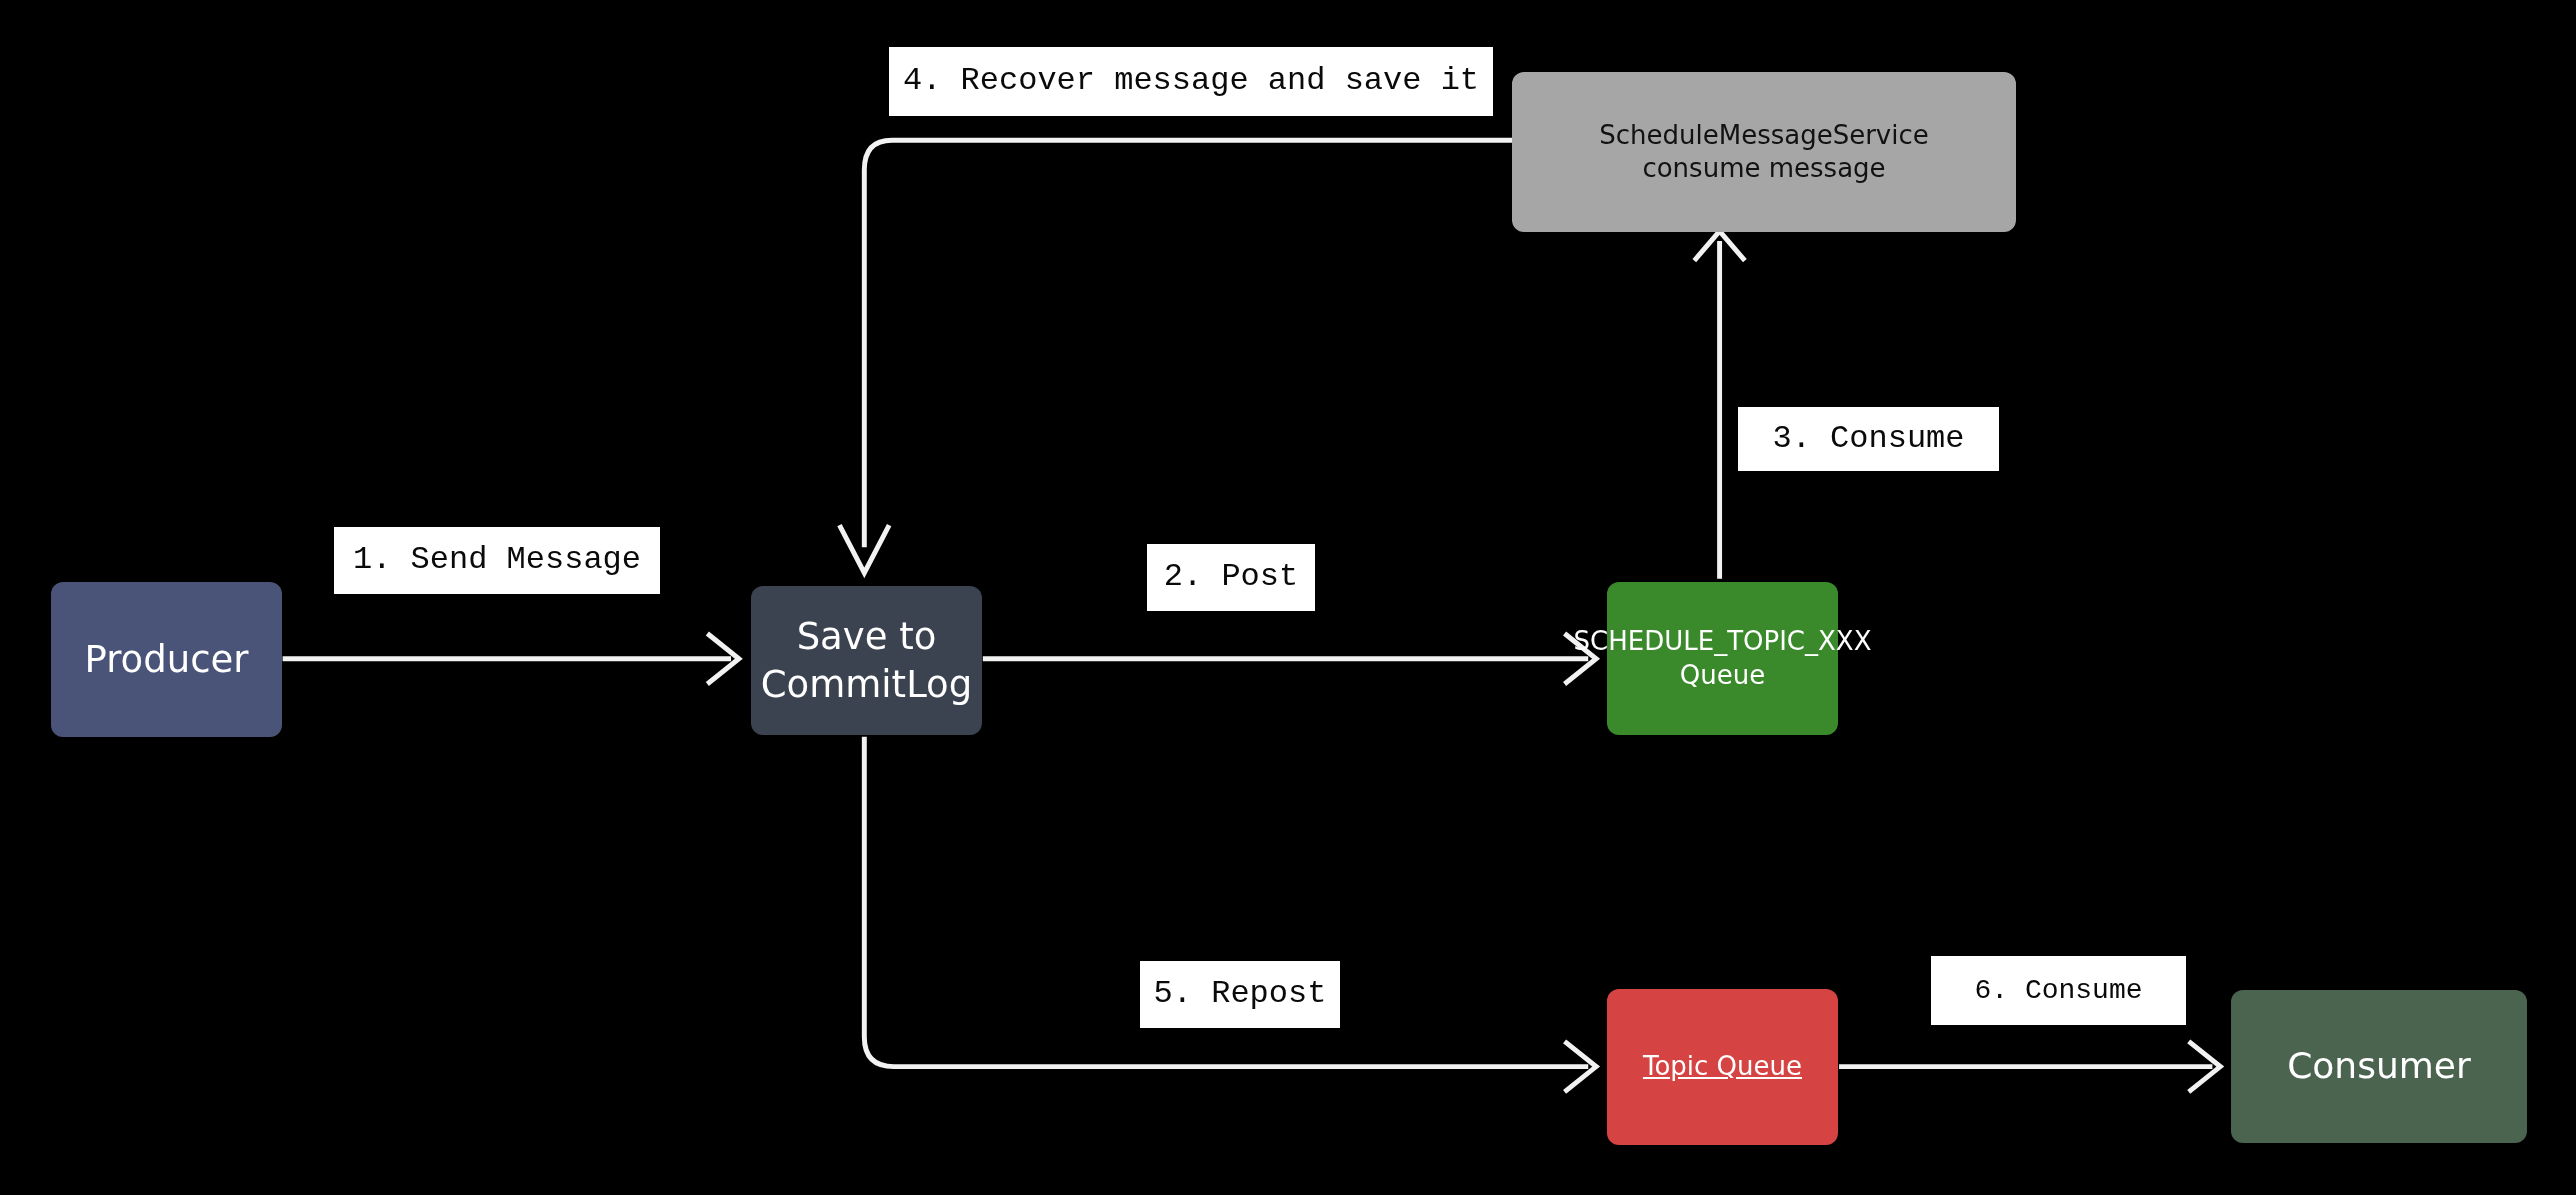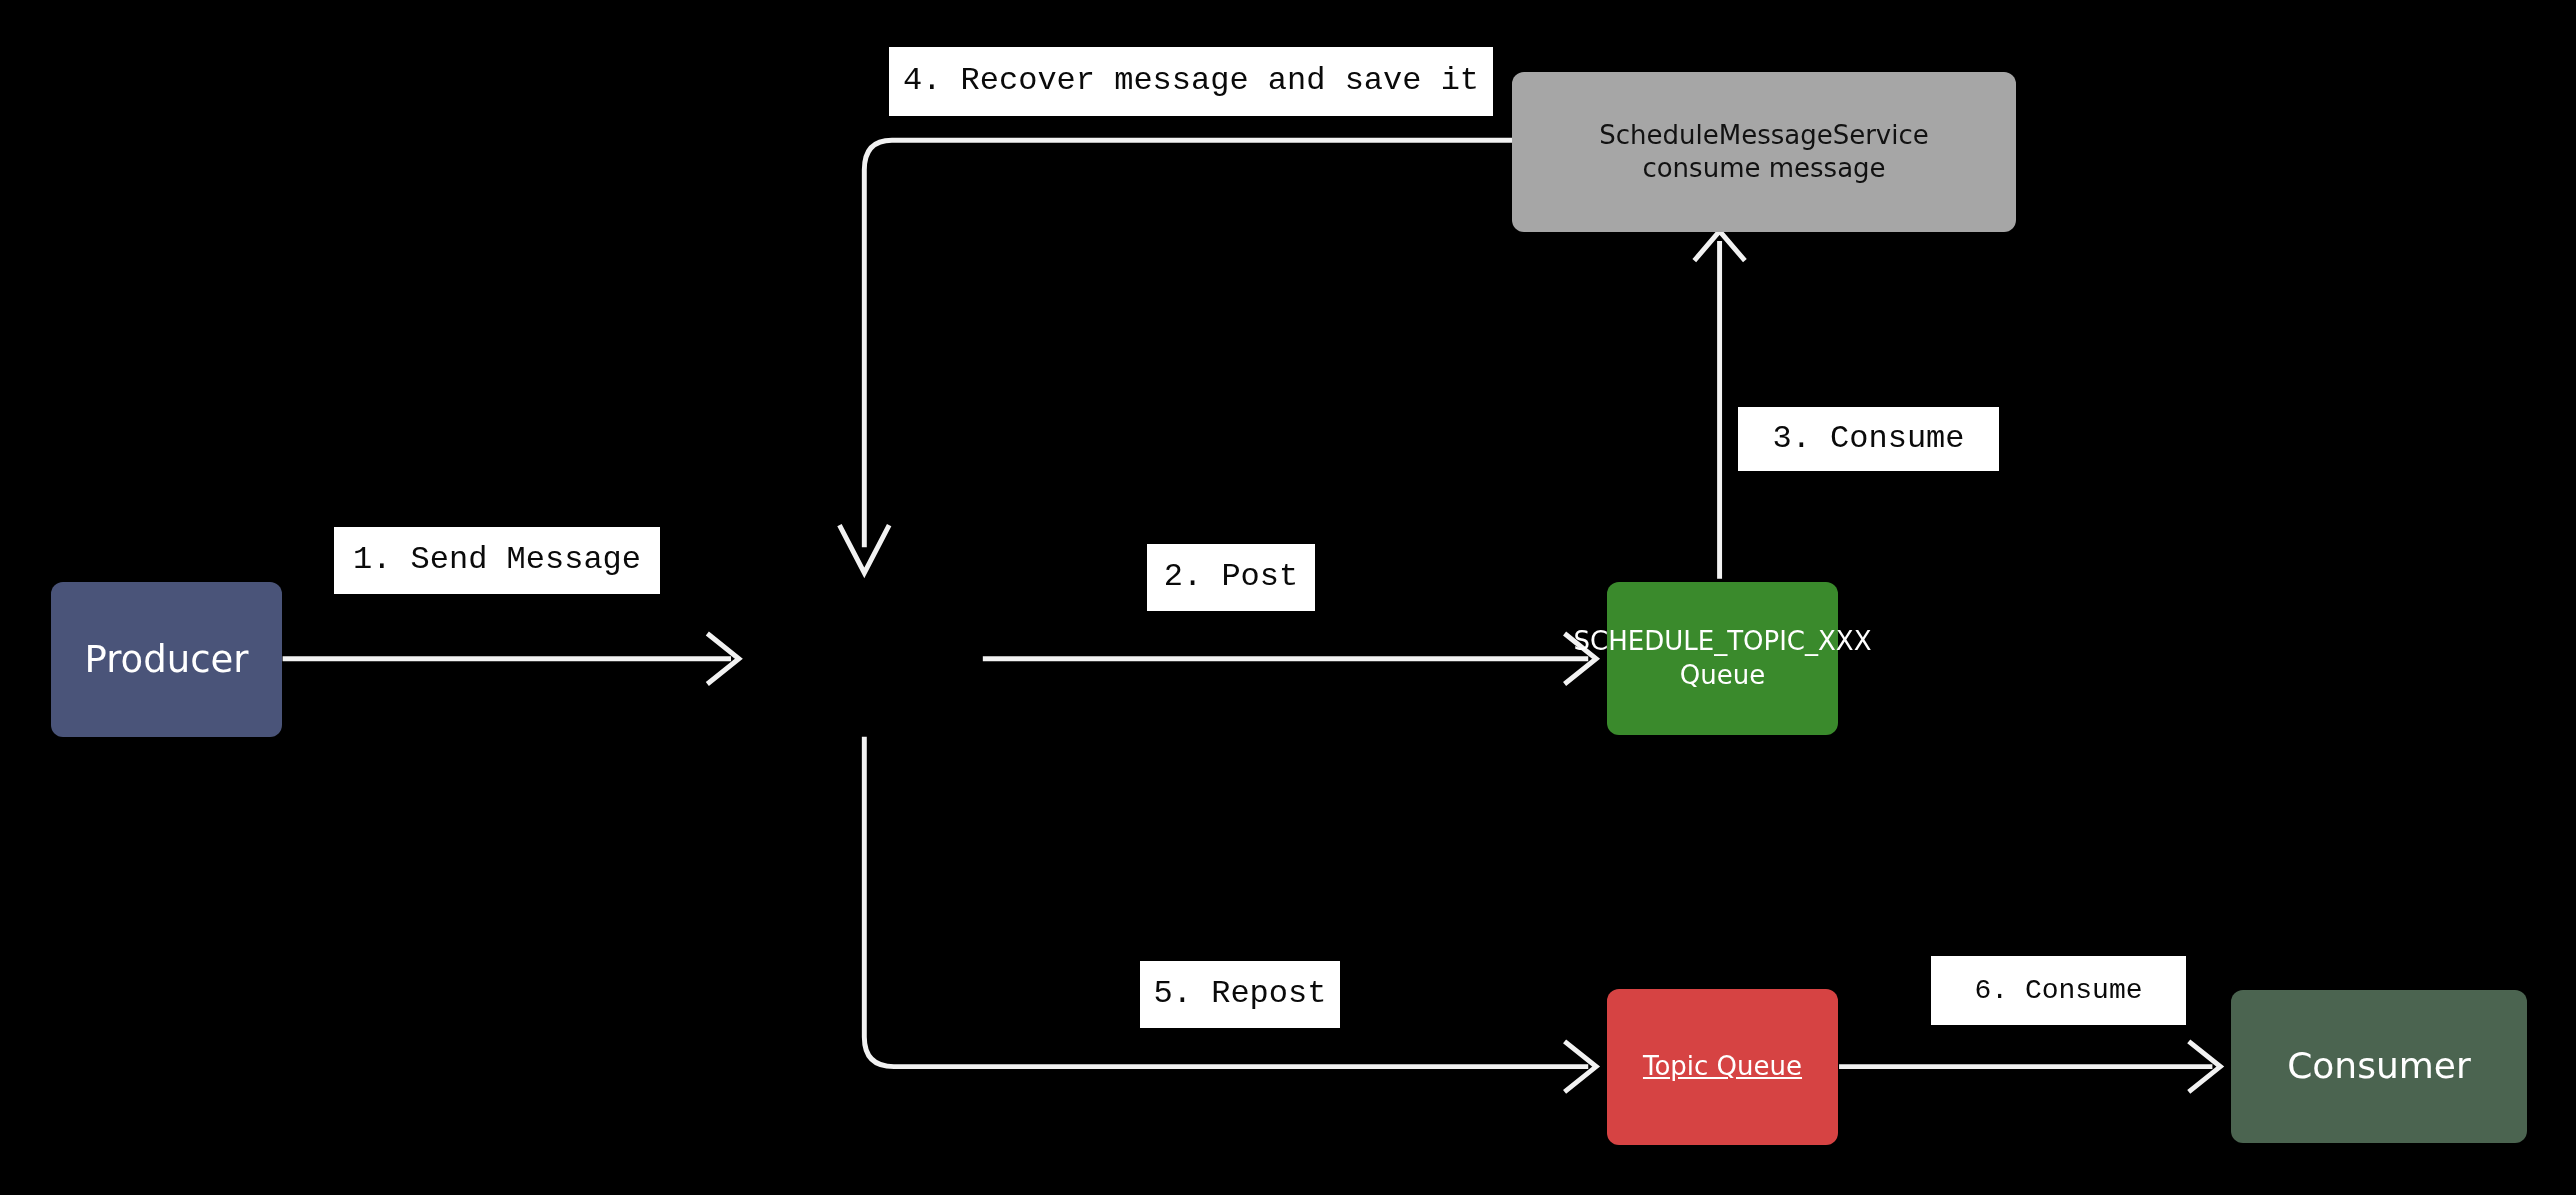--- a/index.html
+++ b/index.html
@@ -138,20 +138,24 @@
     <g>
       <line x1="1862" y1="1080" x2="2240" y2="1080"></line>
       <polyline class="head" points="2218,1056 2248,1080 2218,1104"></polyline>
     </g>
   </svg>
 
   <div class="node" id="node-producer">
     <span>Producer</span>
   </div>
 
+  <div class="node" id="node-commitlog">
+    <span>Save to
+CommitLog</span>
+  </div>
 
   <div class="node" id="node-schedule-service">
     <span>ScheduleMessageService
 consume message</span>
   </div>
 
   <div class="node" id="node-schedule-topic-queue">
     <span>SCHEDULE_TOPIC_XXX Queue</span>
   </div>
 

